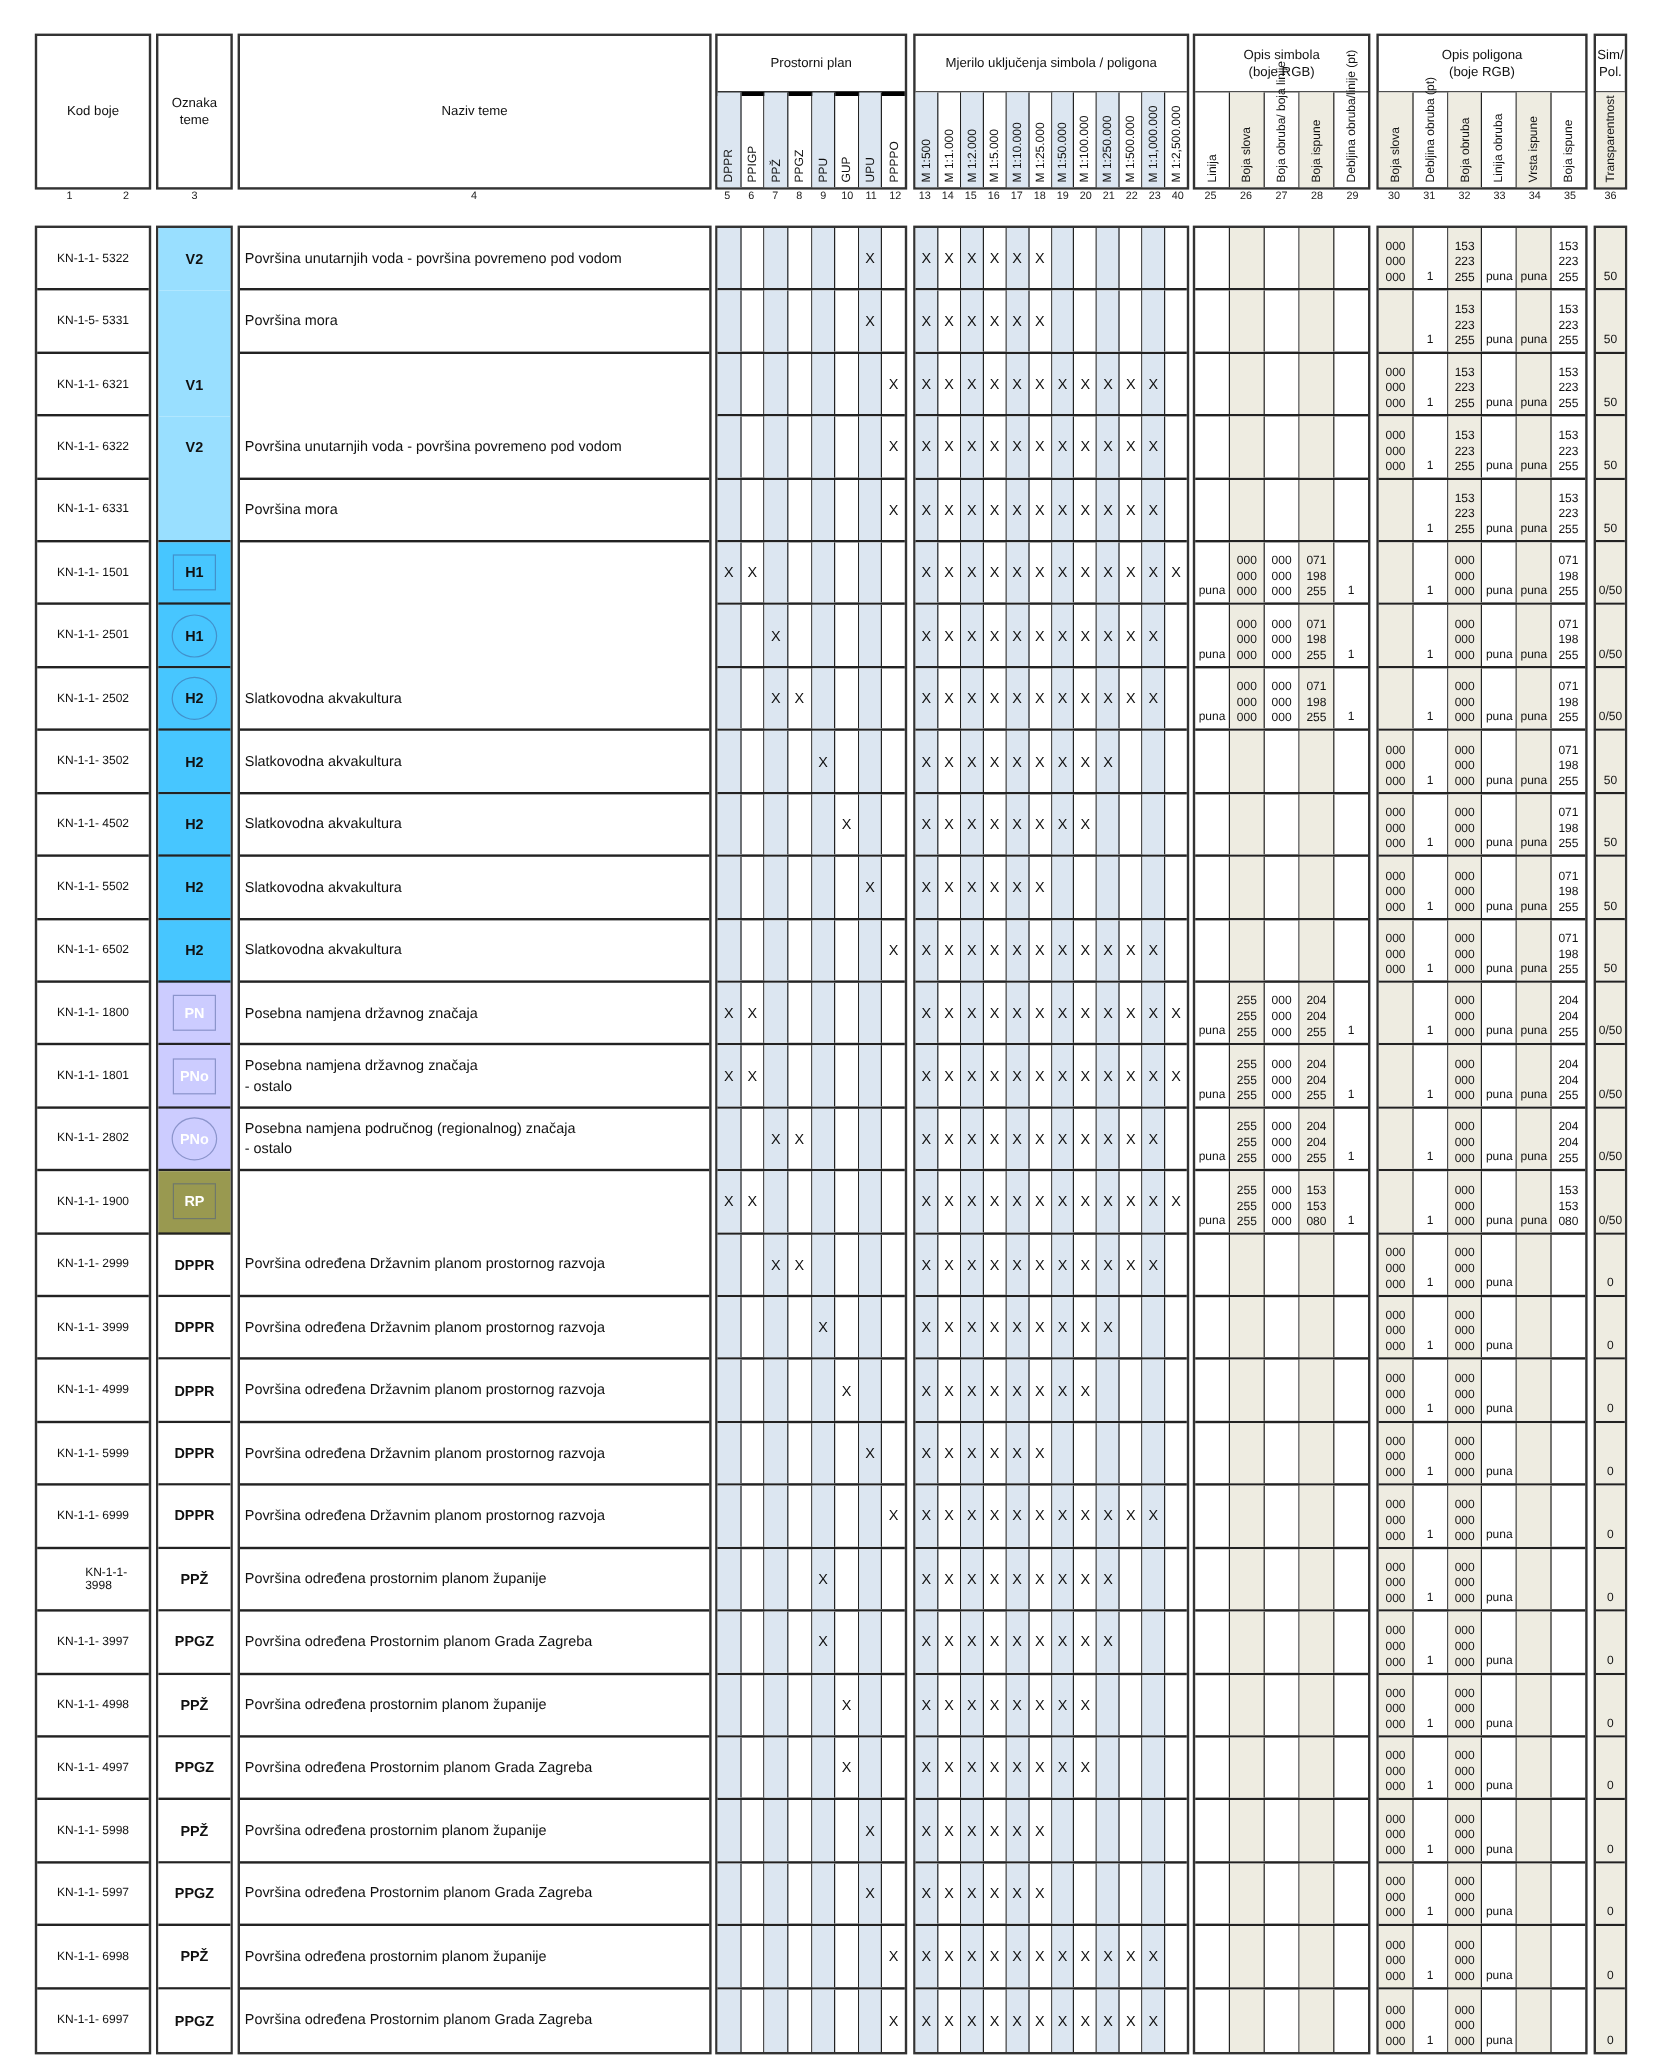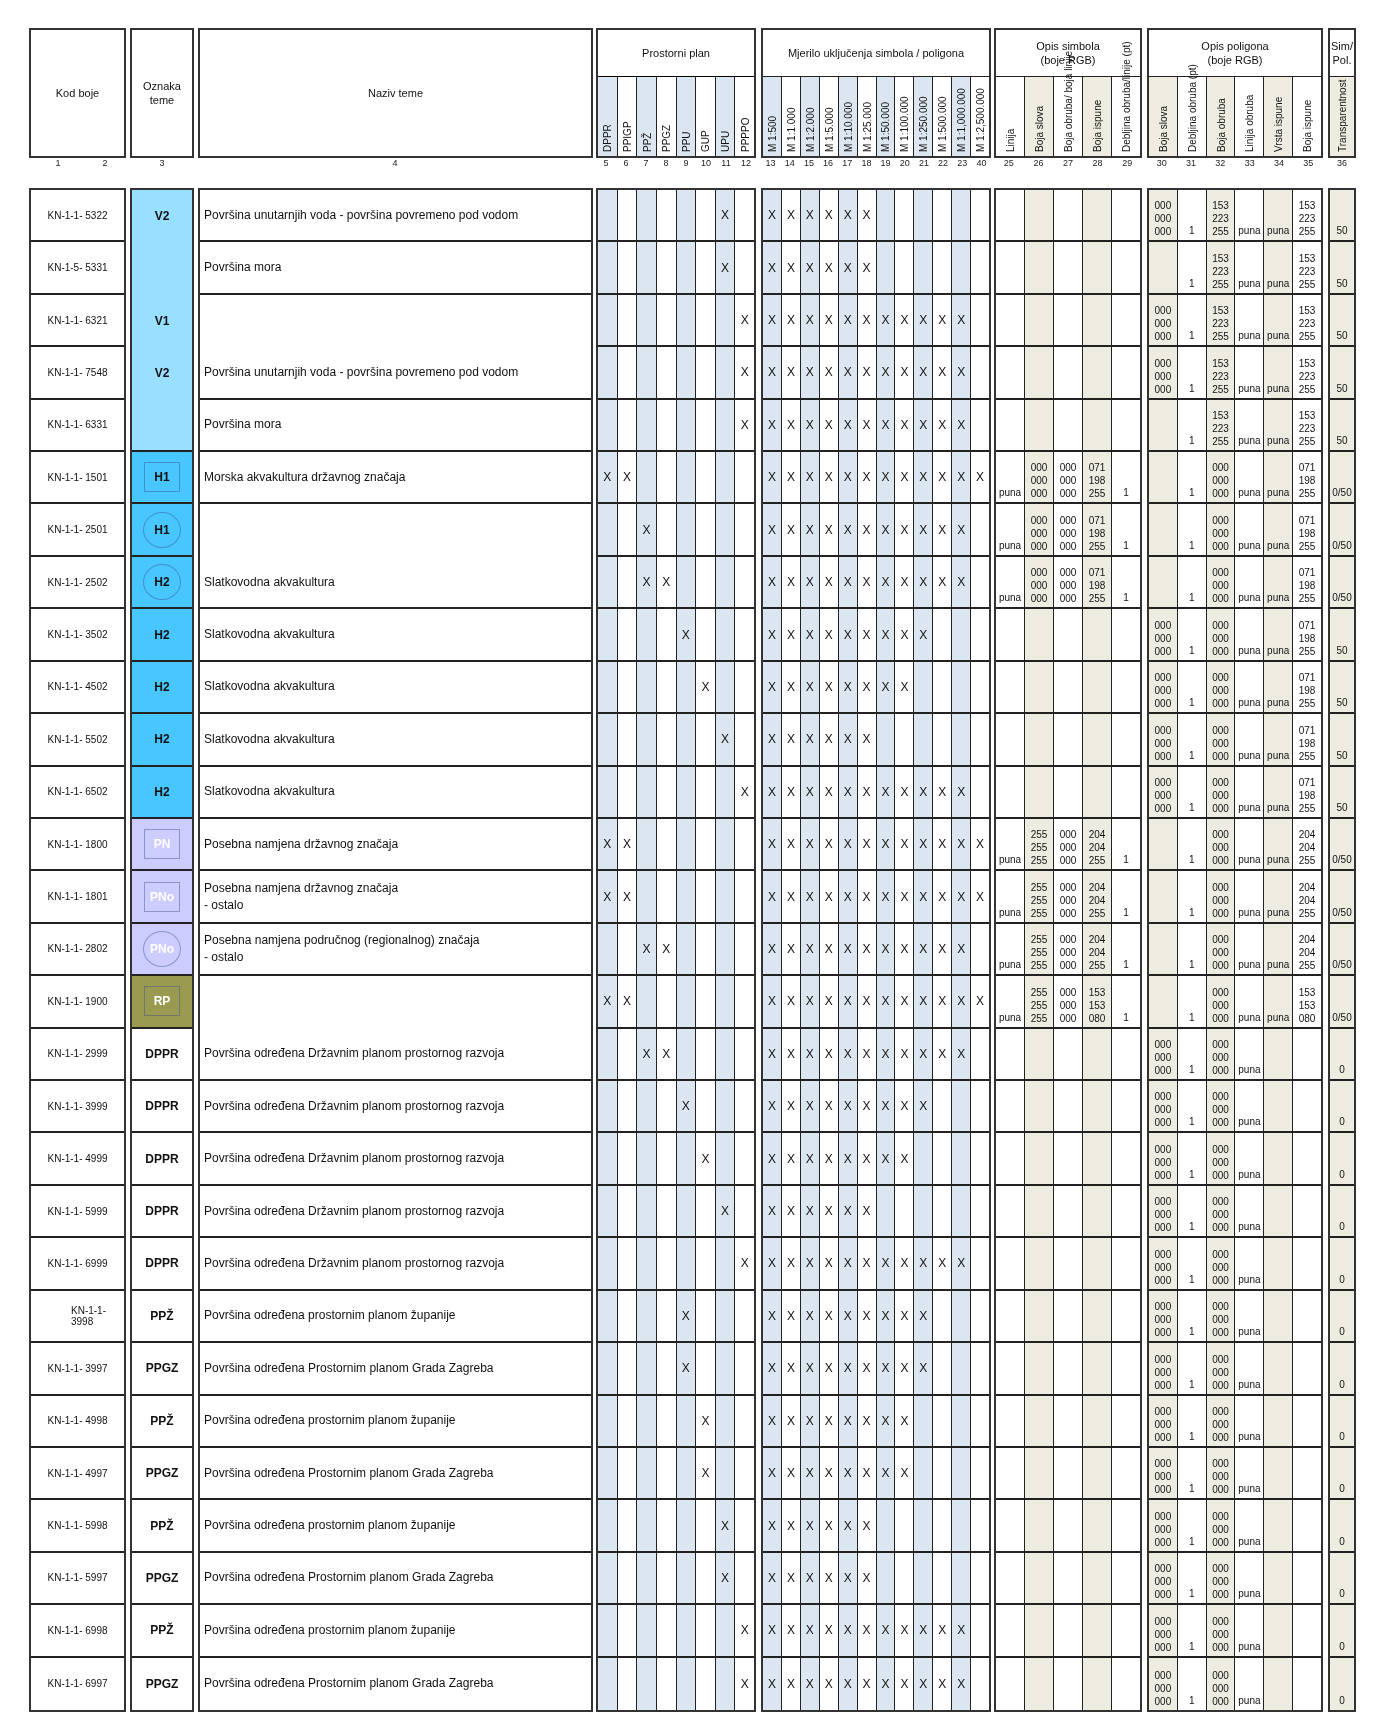--- a/index.html
+++ b/index.html
@@ -30,21 +30,21 @@
 <div class="grp" style="left:29px;top:28px;width:97px;height:130px;">
   <div class="hdr-title" style="top:0;bottom:0;">Kod boje</div>
 </div>
 <div class="grp" style="left:130px;top:28px;width:64px;height:130px;">
   <div class="hdr-title" style="top:0;bottom:0;padding:0 4px;">Oznaka teme</div>
 </div>
 <div class="grp" style="left:198px;top:28px;width:395px;height:130px;">
   <div class="hdr-title" style="top:0;bottom:0;">Naziv teme</div>
 </div>
 <div class="grp" style="left:596px;top:28px;width:160px;height:130px;">
-  <div class="hdr-title" style="top:0;height:46px;border-bottom:1px solid #000000;">Prostorni plan</div>
+  <div class="hdr-title" style="top:0;height:46px;border-bottom:4px solid #000000;">Prostorni plan</div>
   <div class="subcols" id="hdr-plan" style="top:47px;bottom:0;">
       <div class="subcol blue">
         <div class="vtext">DPPR</div>
       </div>
       <div class="subcol ">
         <div class="vtext">PPIGP</div>
       </div>
       <div class="subcol blue">
         <div class="vtext">PPŽ</div>
       </div>
@@ -208,21 +208,21 @@
         <div class="kod">KN-1-5- 5331</div>
       </div>
     </div>
     <div class="row" style="top: 104.828px; height: 52.4138px;">
       <div class="cell" style="flex: 1 1 0%;">
         <div class="kod">KN-1-1- 6321</div>
       </div>
     </div>
     <div class="row" style="top: 157.241px; height: 52.4138px;">
       <div class="cell" style="flex: 1 1 0%;">
-        <div class="kod">KN-1-1- 7548</div>
+        <div class="kod">KN-1-1- 6322</div>
       </div>
     </div>
     <div class="row" style="top: 209.655px; height: 52.4138px;">
       <div class="cell" style="flex: 1 1 0%;">
         <div class="kod">KN-1-1- 6331</div>
       </div>
     </div>
     <div class="row" style="top: 262.069px; height: 52.4138px;">
       <div class="cell" style="flex: 1 1 0%;">
         <div class="kod">KN-1-1- 1501</div>
@@ -585,27 +585,20 @@
         </div>
       </div>
     </div>
     <div class="row" style="top: 209.655px; height: 52.4138px;">
       <div class="cell" style="flex: 1 1 0%;">
         <div class="naziv">
           <div>Površina mora</div>
         </div>
       </div>
     </div>
-    <div class="row" style="top: 262.069px; height: 52.4138px;">
-      <div class="cell" style="flex: 1 1 0%;">
-        <div class="naziv">
-          <div>Morska akvakultura državnog značaja</div>
-        </div>
-      </div>
-    </div>
     <div class="row" style="top: 366.897px; height: 52.4138px;">
       <div class="cell" style="flex: 1 1 0%;">
         <div class="naziv">
           <div>Slatkovodna akvakultura</div>
         </div>
       </div>
     </div>
     <div class="row" style="top: 419.31px; height: 52.4138px;">
       <div class="cell" style="flex: 1 1 0%;">
         <div class="naziv">

